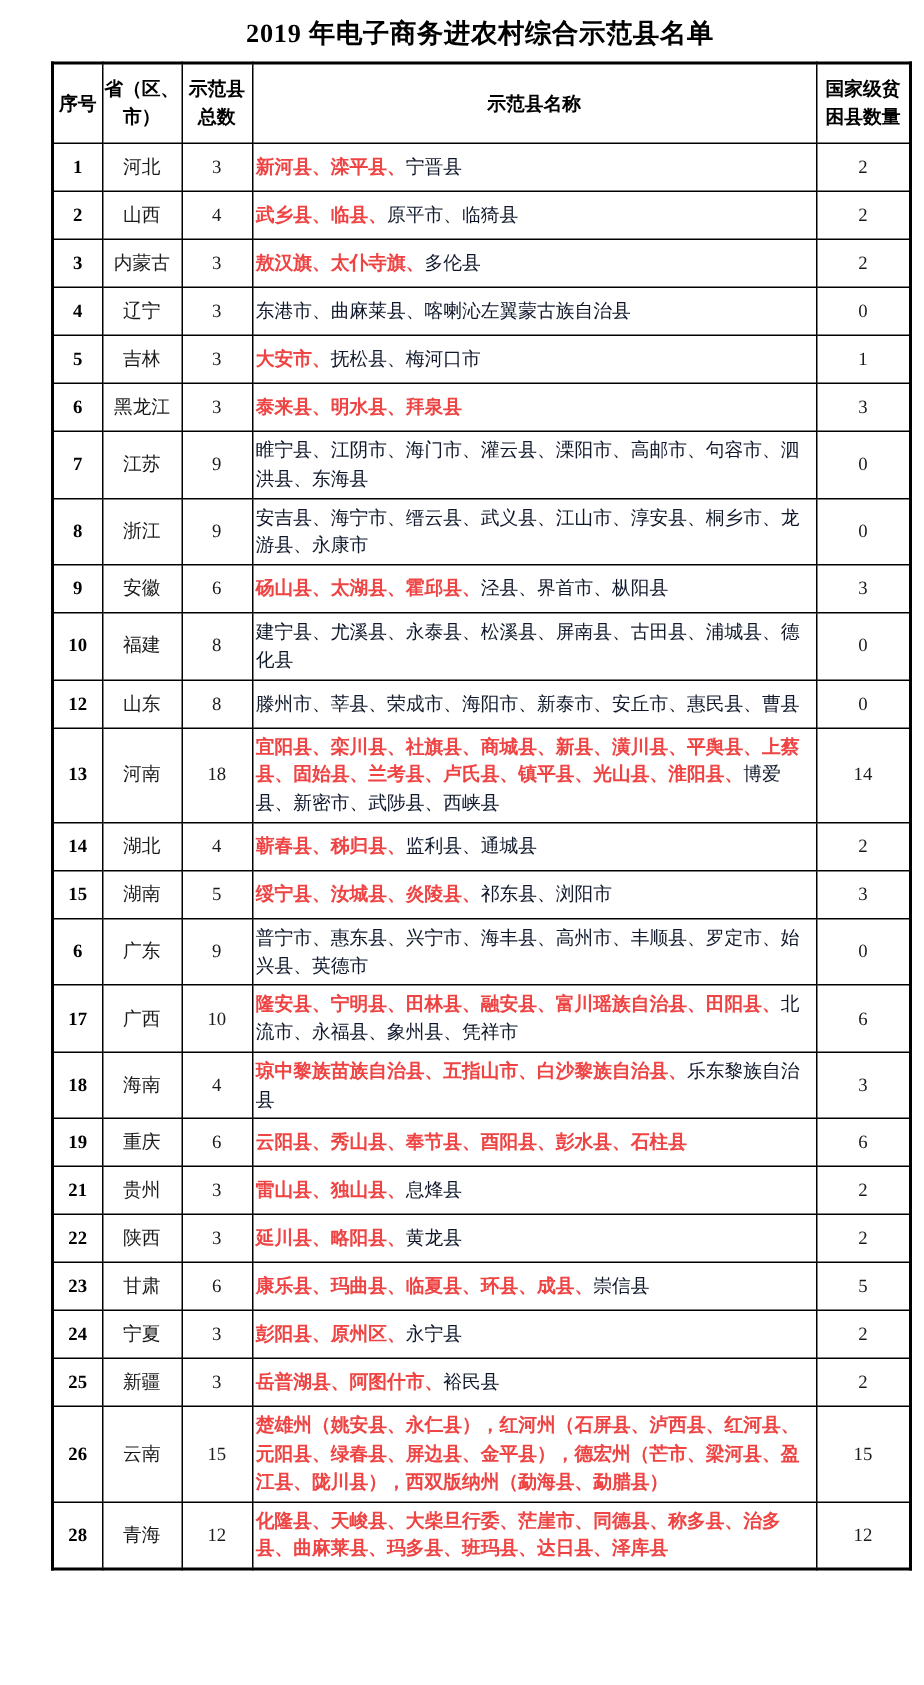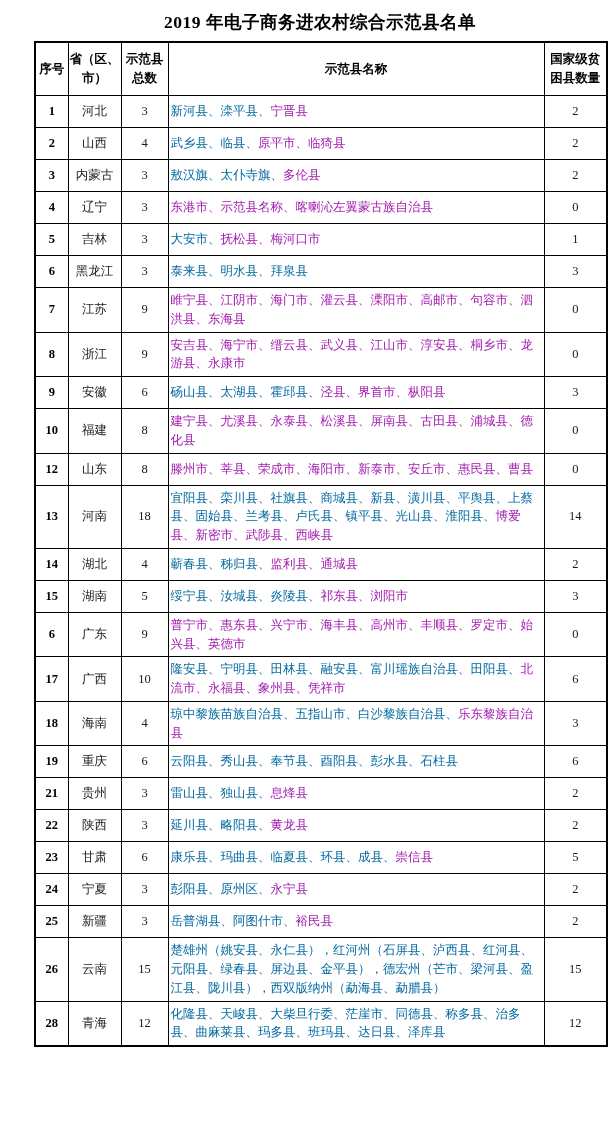--- a/index.html
+++ b/index.html
@@ -49,26 +49,26 @@
     text-align: center;
     height: 48px;
     padding: 2px 1px;
     color: #000;
   }
   td.c-center { text-align: center; }
   td.c-left   { text-align: left; padding-left: 3px; padding-right: 3px; }
   td.c-num    { text-align: center; font-weight: bold; color: #000; }
   tbody td { height: 25px; }
   .bold-county {
-    font-weight: normal;
-    color: #0369a1;
+    font-weight: bold;
+    color: #ef4444;
   }
   .normal-county {
     font-weight: normal;
-    color: #a21caf;
+    color: #0f172a;
   }
 </style>
 </head>
 <body>
 
 <div class="page">
 
   <h1 class="doc-title">2019 年电子商务进农村综合示范县名单</h1>
 
   <table class="main-table">
@@ -107,21 +107,21 @@
           <td class="c-num">3</td>
           <td class="c-center">内蒙古</td>
           <td class="c-center">3</td>
           <td class="c-left"><span class="bold-county">敖汉旗、太仆寺旗、</span><span class="normal-county">多伦县</span></td>
           <td class="c-center">2</td>
         </tr>
         <tr>
           <td class="c-num">4</td>
           <td class="c-center">辽宁</td>
           <td class="c-center">3</td>
-          <td class="c-left"><span class="normal-county">东港市、示范县名称、喀喇沁左翼蒙古族自治县</span></td>
+          <td class="c-left"><span class="normal-county">东港市、曲麻莱县、喀喇沁左翼蒙古族自治县</span></td>
           <td class="c-center">0</td>
         </tr>
         <tr>
           <td class="c-num">5</td>
           <td class="c-center">吉林</td>
           <td class="c-center">3</td>
           <td class="c-left"><span class="bold-county">大安市、</span><span class="normal-county">抚松县、梅河口市</span></td>
           <td class="c-center">1</td>
         </tr>
         <tr>

